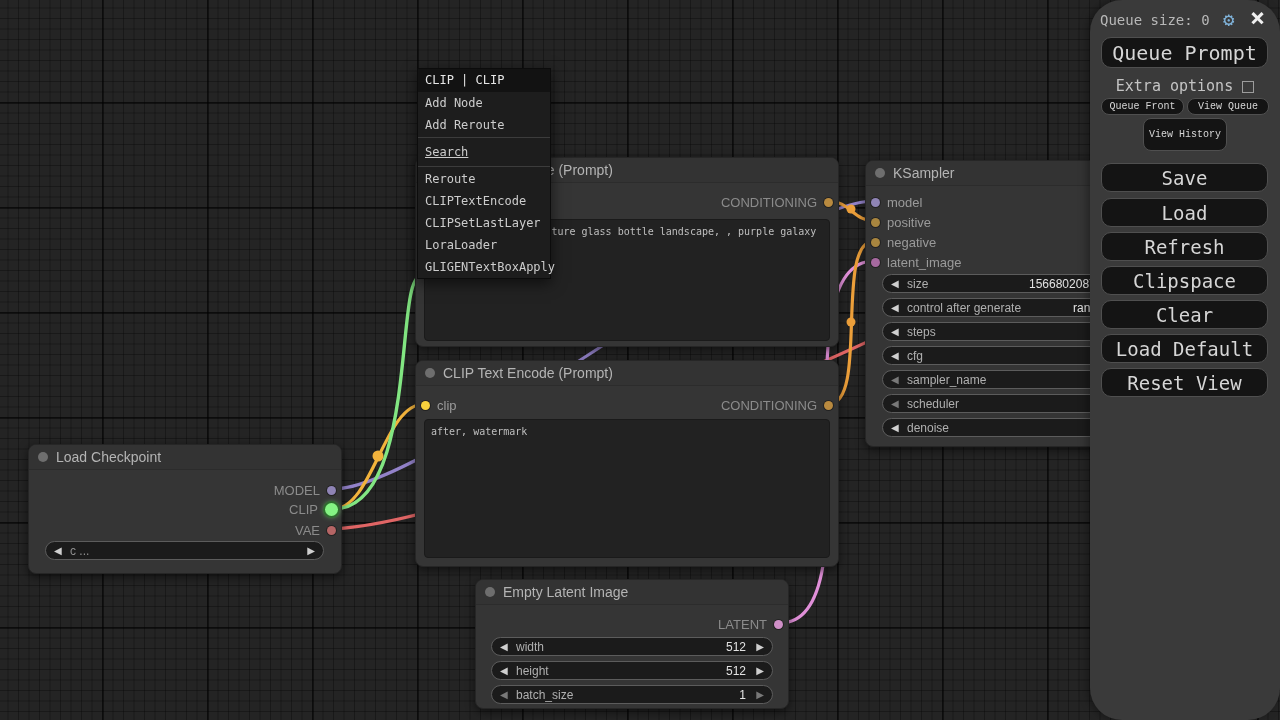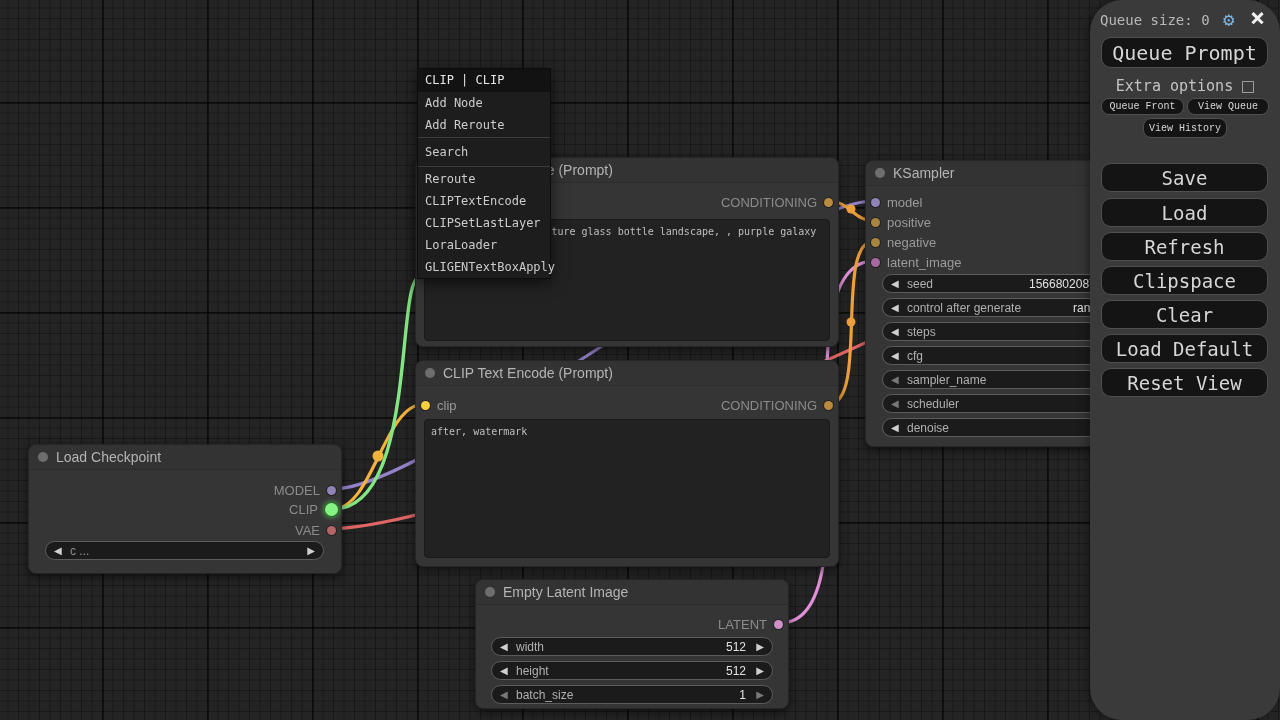--- a/index.html
+++ b/index.html
@@ -42,21 +42,21 @@
   .pill .val{position:absolute;top:0;line-height:18px;color:#e2e2e2;white-space:nowrap;}
   .pill .val.right{right:26px;}
   .pill .dim{color:#787878;}
   
   #cmenu{position:absolute;left:417px;top:68px;width:134px;z-index:10;background:#1d1d1d;
          border:1px solid #0c0c0c;box-shadow:0 4px 14px rgba(0,0,0,.6);
          font-family:"DejaVu Sans Mono",monospace;font-size:12px;color:#cccccc;box-sizing:border-box;}
   .cm-title{background:#121212;color:#e6e6e6;height:23px;line-height:23px;padding-left:7px;}
   .cm-item{height:22px;line-height:22px;padding-left:7px;cursor:pointer;white-space:nowrap;}
   .cm-sep{height:1px;background:#3c3c3c;margin:1px 0;}
-  .cm-search{height:26px;line-height:26px;}
+  .cm-search{height:26px;line-height:26px;text-decoration:underline;}
   
   #sidebar{position:absolute;left:1090px;top:0;width:190px;height:720px;z-index:20;
            background:#3a3a3a;font-family:"DejaVu Sans Mono",monospace;color:#c8c8c8;
            box-shadow:-3px 0 8px rgba(0,0,0,.35);border-radius:32px;}
   .sb-abs{position:absolute;}
   .btn{position:absolute;left:11px;width:167px;height:29px;background:#141414;
        border:1px solid #4f4f4f;border-radius:10px;color:#d6d6d6;font-size:19px;
        display:flex;align-items:center;justify-content:center;cursor:pointer;box-sizing:border-box;
        font-family:"DejaVu Sans Mono",monospace;}
   .btn.small{font-size:10px;height:17px;border-radius:8px;font-family:Liberation Mono, monospace;}
@@ -180,21 +180,21 @@
     <div class="slot in" style="top:74px">
       <span class="dot" style="background:#a8853f"></span>
       <span>negative</span>
     </div>
     <div class="slot in" style="top:94px">
       <span class="dot" style="background:#a6699f"></span>
       <span>latent_image</span>
     </div>
     <div class="pill" style="left:16px;top:113px;width:258px">
       <span class="la">◀</span>
-      <span class="lab">seed</span>
+      <span class="lab">size</span>
       <span class="val" style="left:146px">1566802087</span>
     </div>
     <div class="pill" style="left:16px;top:137px;width:258px">
       <span class="la">◀</span>
       <span class="lab">control after generate</span>
       <span class="val" style="left:190px">randomize</span>
     </div>
     <div class="pill" style="left:16px;top:161px;width:258px">
       <span class="la">◀</span>
       <span class="lab">steps</span>
@@ -238,21 +238,21 @@
 
     <div class="btn qp">Queue Prompt</div>
 
     <div class="sb-abs" style="left:0;top:77px;width:190px;text-align:center;font-size:15px;color:#c4c4c4">
       <span>Extra options</span>
       <span class="chk"></span>
     </div>
 
     <div class="btn small" style="top:98px;left:11px;width:83px">Queue Front</div>
     <div class="btn small" style="top:98px;left:97px;width:82px">View Queue</div>
-    <div class="btn small" style="top:118px;left:53px;width:84px;height:20px;font-size:10px;white-space:normal;text-align:center;line-height:13px;padding:0 4px">View History</div>
+    <div class="btn small" style="top:118px;left:53px;width:84px;height:33px;font-size:10px;white-space:normal;text-align:center;line-height:13px;padding:0 4px">View History</div>
 
     <div class="btn" style="top:163px">Save</div>
     <div class="btn" style="top:198px">Load</div>
     <div class="btn" style="top:232px">Refresh</div>
     <div class="btn" style="top:266px">Clipspace</div>
     <div class="btn" style="top:300px">Clear</div>
     <div class="btn" style="top:334px">Load Default</div>
     <div class="btn" style="top:368px">Reset View</div>
   </div>
 </div>

